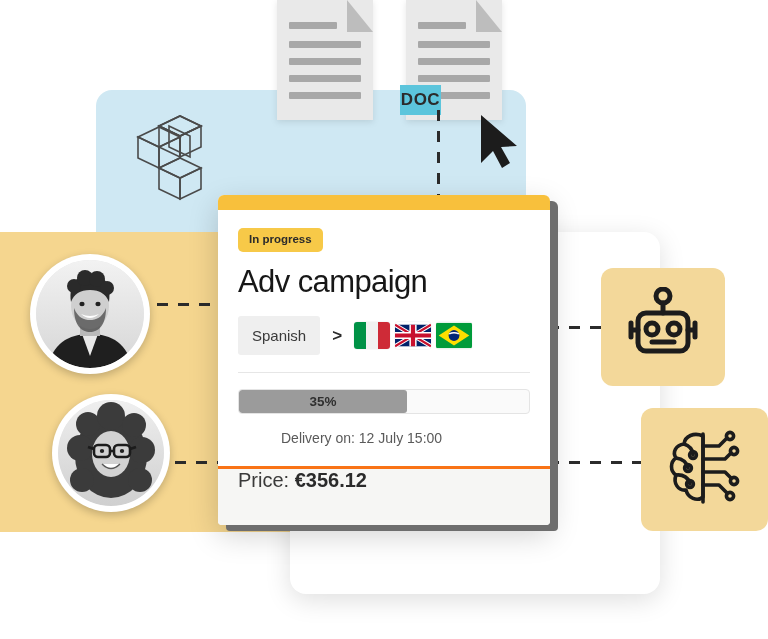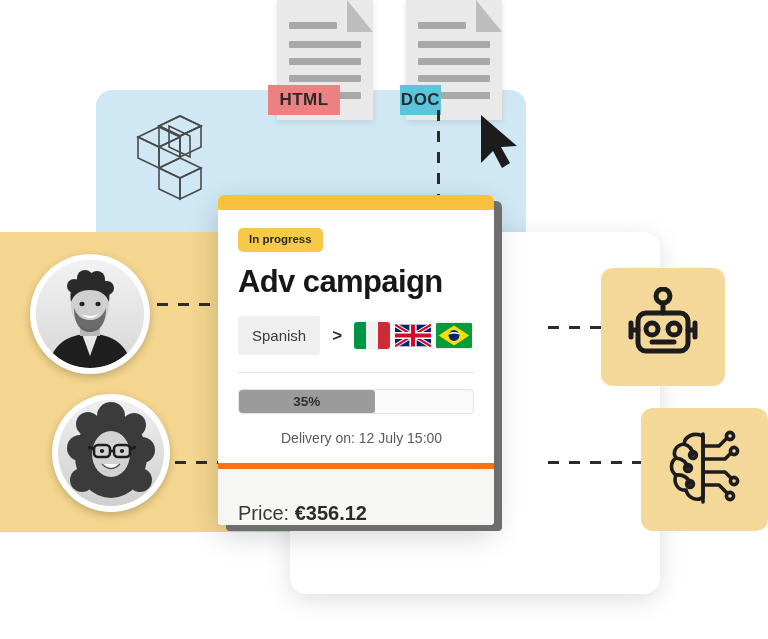--- a/index.html
+++ b/index.html
@@ -165,21 +165,21 @@
     align-items: center;
     justify-content: center;
   }
   #tile-robot { left: 601px; top: 268px; width: 124px; height: 118px; }
   #tile-brain { left: 641px; top: 408px; width: 127px; height: 123px; }
 
   
   #task-card {
     position: absolute;
     left: 218px; top: 195px;
-    width: 276px; height: 330px;
+    width: 332px; height: 330px;
     background: #ffffff;
     border-radius: 6px 6px 4px 4px;
     box-shadow: 8px 6px 0 0 #6e6e6e, 0 10px 30px rgba(0,0,0,0.18);
     overflow: hidden;
   }
   #card-topbar {
     height: 15px;
     background: #F8C03C;
     width: 100%;
   }
@@ -192,21 +192,21 @@
     color: #2b2b2b;
     font-size: 11.5px;
     font-weight: 600;
     padding: 6px 11px;
     border-radius: 5px;
     line-height: 1;
   }
   #card-title {
     margin: 14px 0 0 0;
     font-size: 31px;
-    font-weight: 700;
+    font-weight: 400;
     letter-spacing: -0.6px;
     color: #171717;
     line-height: 1.05;
   }
   #lang-row {
     display: flex;
     align-items: center;
     gap: 10px;
     margin-top: 18px;
   }
@@ -271,23 +271,23 @@
     margin-top: 16px;
     font-size: 14px;
     color: #5a5a5a;
     margin-left: 43px;
   }
   #card-footer {
     position: absolute;
     left: 0; right: 0; bottom: 0;
     height: 56px;
     background: #F6F6F4;
-    border-top: 6px solid #f97316;
+    border-top: 3px solid #f97316;
     display: flex;
-    align-items: flex-end;
+    align-items: flex-start;
     padding-left: 20px;
   }
   #price-line {
     font-size: 20px;
     color: #3a3a3a;
   }
   #price-line .amount {
     font-weight: 700;
     color: #2b2b2b;
   }
@@ -334,21 +334,20 @@
   <div class="doc" id="doc-doc">
     <div class="sheet"></div>
     <div class="fold"></div>
     <div class="line l1"></div>
     <div class="line l2"></div>
     <div class="line l3"></div>
     <div class="line l4"></div>
     <div class="line l5"></div>
   </div>
 
-  <div class="doc-tag" id="tag-html">HTML</div>
   <div class="doc-tag" id="tag-doc">DOC</div>
 
   <div id="cursor-icon">
     <svg viewBox="0 0 42 56" fill="#1c1c1c">
       <path d="M3 2 L3 50 L15 38 L24 55 L32 50 L23 34 L39 33 Z"></path>
     </svg>
   </div>
 
   <div class="dashline vert" id="dash-doc-down"></div>
   <div class="dashline" id="dash-av1"></div>

